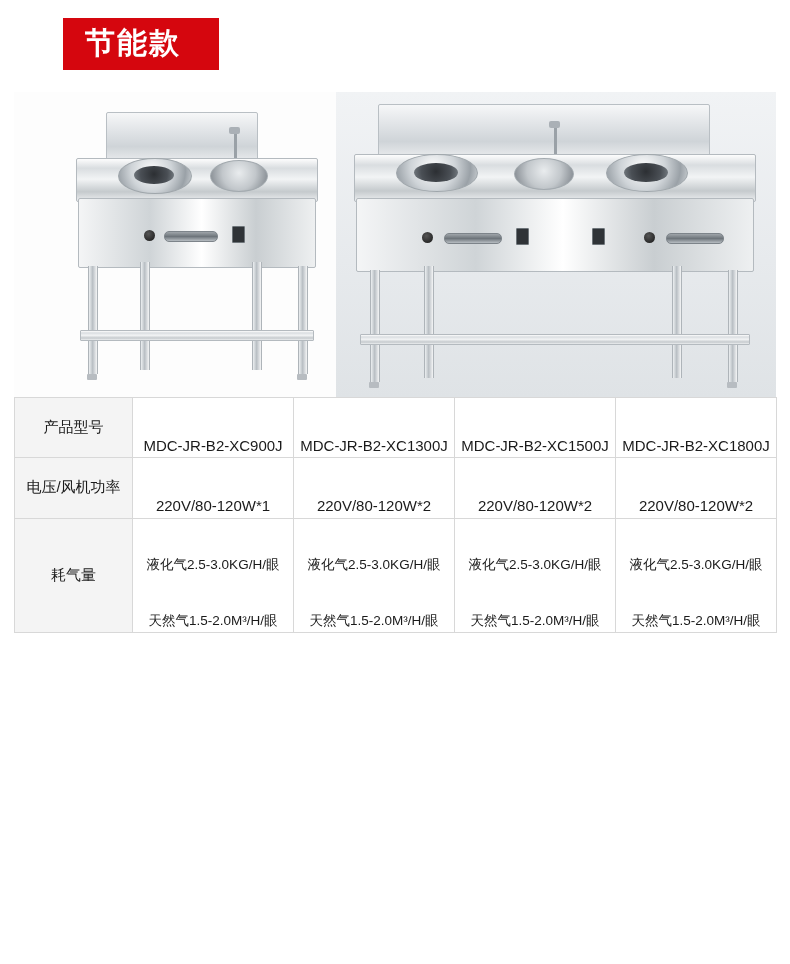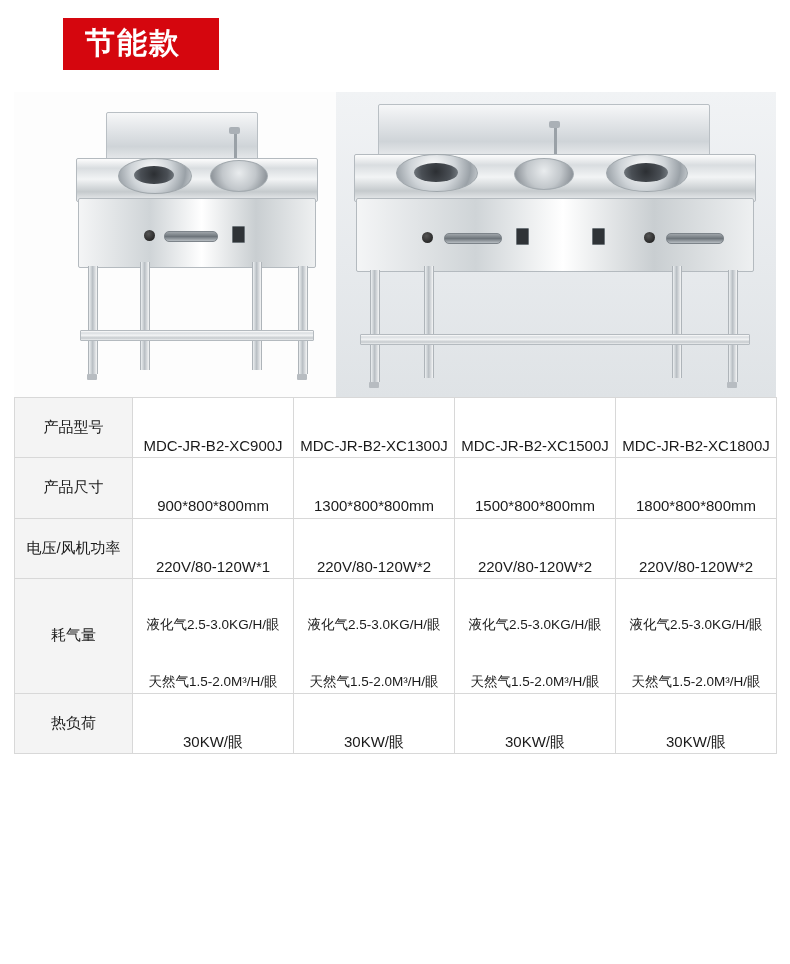--- a/index.html
+++ b/index.html
@@ -294,35 +294,20 @@
               <div class="cellline">MDC-JR-B2-XC1300J</div>
             </td>
           <td>
               <div class="cellline">MDC-JR-B2-XC1500J</div>
             </td>
           <td>
               <div class="cellline">MDC-JR-B2-XC1800J</div>
             </td>
         </tr>
 
-        <tr class="row-h48">
-          <td class="label-cell">产品尺寸</td>
-          <td>
-              <div class="cellline">900*800*800mm</div>
-            </td>
-          <td>
-              <div class="cellline">1300*800*800mm</div>
-            </td>
-          <td>
-              <div class="cellline">1500*800*800mm</div>
-            </td>
-          <td>
-              <div class="cellline">1800*800*800mm</div>
-            </td>
-        </tr>
 
         <tr class="row-h48">
           <td class="label-cell">电压/风机功率</td>
           <td>
               <div class="cellline">220V/80-120W*1</div>
             </td>
           <td>
               <div class="cellline">220V/80-120W*2</div>
             </td>
           <td>
@@ -349,32 +334,17 @@
             <div class="cellline sm">天然气1.5-2.0M³/H/眼</div>
           </td>
           <td>
             <div class="cellline sm">液化气2.5-3.0KG/H/眼</div>
             <div class="cellline sm">天然气1.5-2.0M³/H/眼</div>
           </td>
         </tr>
 
 
 
-        <tr class="row-h52">
-          <td class="label-cell">热负荷</td>
-          <td>
-              <div class="cellline">30KW/眼</div>
-            </td>
-          <td>
-              <div class="cellline">30KW/眼</div>
-            </td>
-          <td>
-              <div class="cellline">30KW/眼</div>
-            </td>
-          <td>
-              <div class="cellline">30KW/眼</div>
-            </td>
-        </tr>
       </tbody>
     </table>
   </div>
 
 </div>
 
 </body></html>

